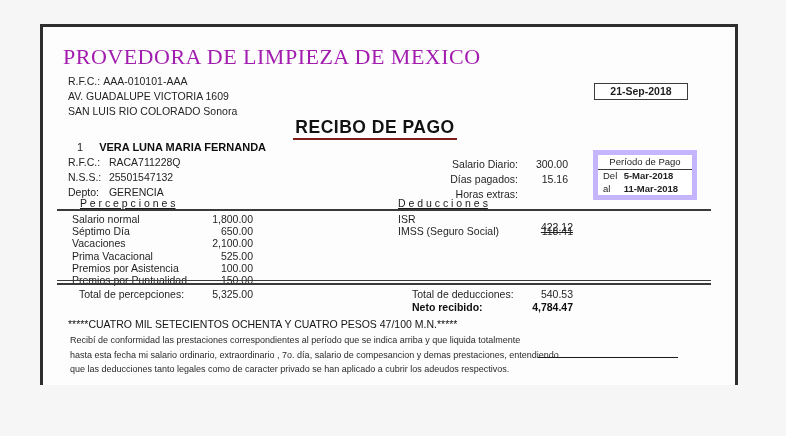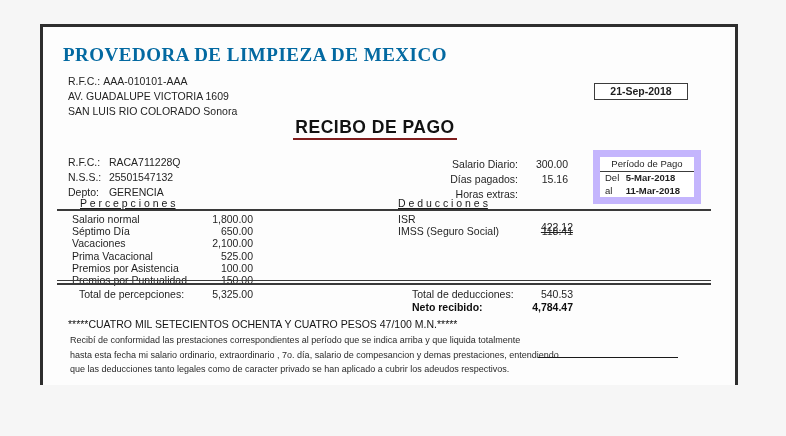--- a/index.html
+++ b/index.html
@@ -9,33 +9,33 @@
     font-family:"Liberation Sans", sans-serif; color:#1f1f1f;
   }
   .doc{
     position:absolute; left:40px; top:24px; width:698px; height:361px;
     box-sizing:border-box; background:#fdfdfd;
     border:3px solid #2e2e2e; border-bottom:none;
   }
   .doc > div{position:absolute;}
   .company-name{
     left:20px; top:17px;
-    font-family:"Liberation Serif", serif; font-weight:bold;
-    font-size:19px; letter-spacing:.5px; color:#0369a1; white-space:nowrap;
+    font-family:"Liberation Serif", serif; font-weight:normal;
+    font-size:22px; letter-spacing:.5px; color:#a21caf; white-space:nowrap;
   }
   .inforow{font-size:10.5px; white-space:nowrap; color:#242424;}
   .inforow .lbl{display:inline-block;}
   .co-row .lbl{width:33px;}
   .emp-row .lbl{width:38px;}
   .co-rfc{left:25px; top:48px;}
   .co-addr1{left:25px; top:63px;}
   .co-addr2{left:25px; top:78px;}
 
   .fecha-box{left:551px; top:56px; width:92px; border:1px solid #3c3c3c; background:#fff;}
-  .periodo-box{left:550px; top:123px; width:94px; border:7px solid #c4b5fd; background:#fff;}
+  .periodo-box{left:550px; top:123px; width:94px; border:5px solid #c4b5fd; background:#fff;}
   .box-head{height:14px; line-height:14px; border-bottom:1px solid #3c3c3c;
     text-align:center; font-size:9.5px; white-space:nowrap;}
   .box-val{height:15px; line-height:15px; text-align:center; font-size:10.5px; font-weight:bold;}
   .p-row{line-height:12.5px; font-size:9.5px; padding-left:5px; white-space:nowrap;}
   .p-row .plbl{display:inline-block; width:18px;}
   .p-row .pdate{font-weight:bold;}
 
   .doc-title{left:212px; top:90px; width:240px; text-align:center;}
   .doc-title span{
     font-size:17.5px; font-weight:bold; letter-spacing:.5px; color:#121212;
@@ -95,20 +95,24 @@
     <div class="inforow co-addr2">SAN LUIS RIO COLORADO Sonora</div>
 
     <div class="fecha-box">
       <div class="box-val">21-Sep-2018</div>
     </div>
 
     <div class="doc-title">
       <span>RECIBO DE PAGO</span>
     </div>
 
+    <div class="emp-name-line">
+      <span class="num">1</span>
+      <span class="nm">VERA LUNA MARIA FERNANDA</span>
+    </div>
     <div class="inforow emp-row emp-rfc">
       <span class="lbl">R.F.C.:</span>
       <span>RACA711228Q</span>
     </div>
     <div class="inforow emp-row emp-nss">
       <span class="lbl">N.S.S.:</span>
       <span>25501547132</span>
     </div>
     <div class="inforow emp-row emp-dep">
       <span class="lbl">Depto:</span>

